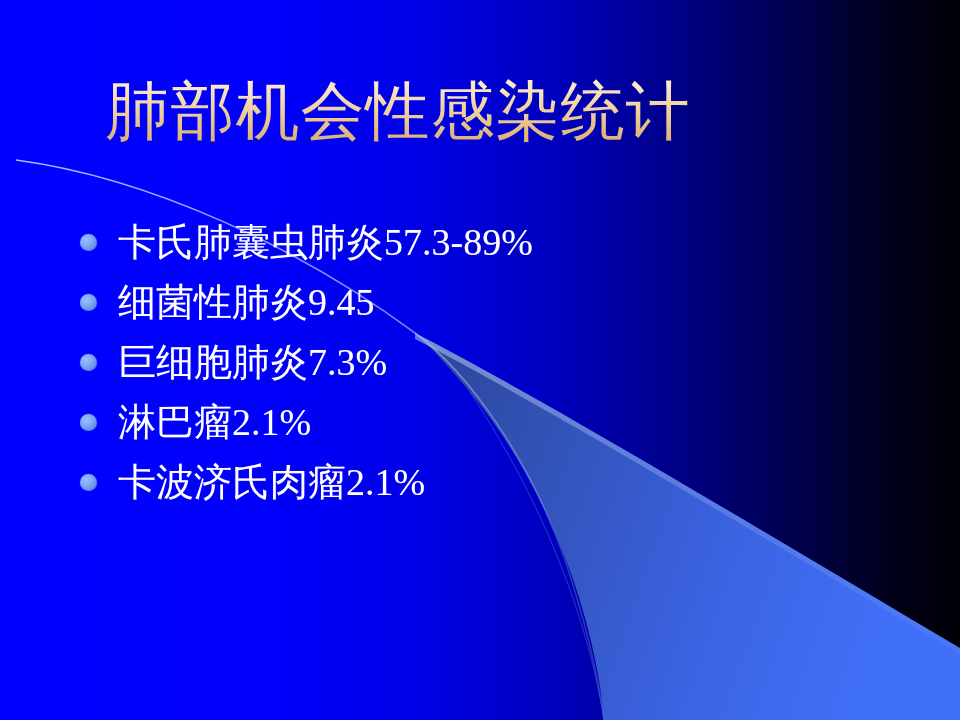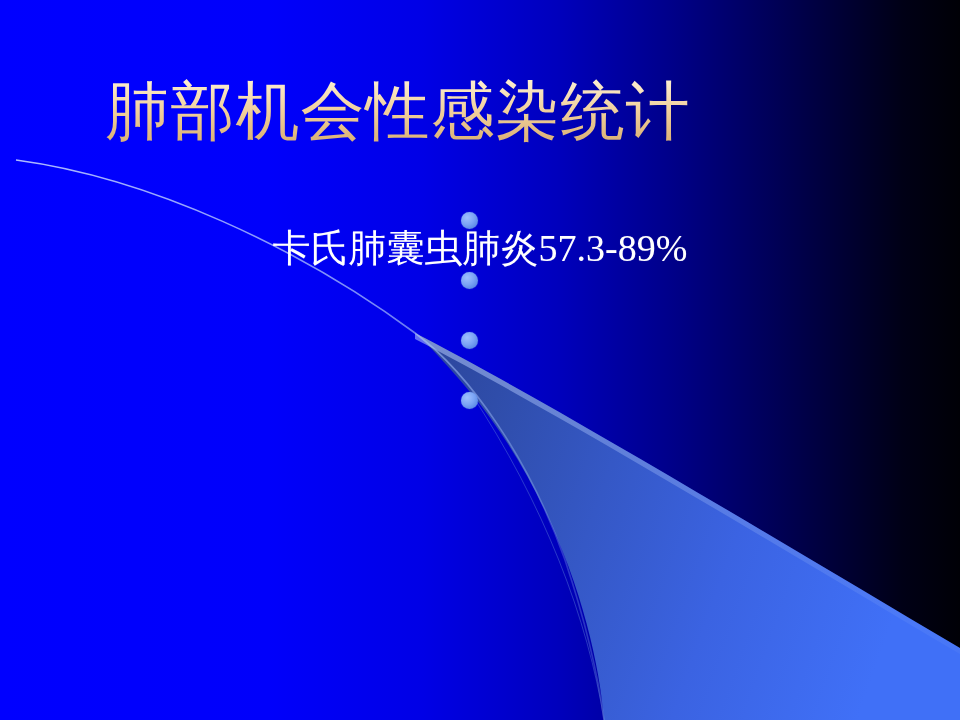--- a/index.html
+++ b/index.html
@@ -72,21 +72,20 @@
     width: 800px;
     margin: 0;
     padding: 0;
     list-style: none;
   }
   .bullet-row {
     position: relative;
     height: 60px;
     display: flex;
     align-items: center;
-    flex-direction: column;
   }
   .bullet-marker {
     flex: 0 0 auto;
     width: 17px;
     height: 17px;
     margin-right: 21px;
     border-radius: 50%;
     background:
       radial-gradient(circle at 36% 33%, #9fc0ff 0%, #7ba4f5 45%, #5f8de8 72%, #4a79d8 100%);
     box-shadow: 0 0 1px rgba(160,195,255,0.55);
@@ -152,26 +151,33 @@
   <ul id="bullet-list">
 
     <li class="bullet-row">
       <span class="bullet-marker"></span>
       <span class="bullet-text">卡氏肺囊虫肺炎57.3-89%</span>
     </li>
 
 
     <li class="bullet-row">
       <span class="bullet-marker"></span>
+      <span class="bullet-text">细菌性肺炎9.45</span>
     </li>
 
     <li class="bullet-row">
       <span class="bullet-marker"></span>
+      <span class="bullet-text">巨细胞肺炎7.3%</span>
     </li>
 
 
     <li class="bullet-row">
       <span class="bullet-marker"></span>
+      <span class="bullet-text">淋巴瘤2.1%</span>
     </li>
 
+    <li class="bullet-row">
+      <span class="bullet-marker"></span>
+      <span class="bullet-text">卡波济氏肉瘤2.1%</span>
+    </li>
 
   </ul>
 </div>
 
 </body></html>

